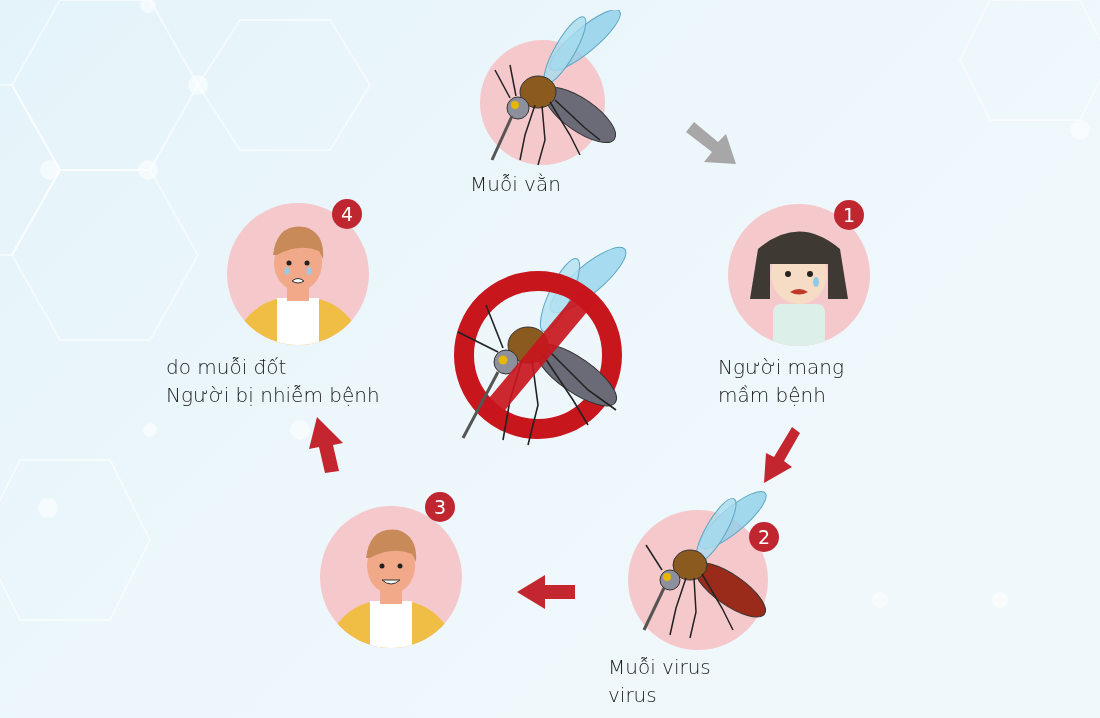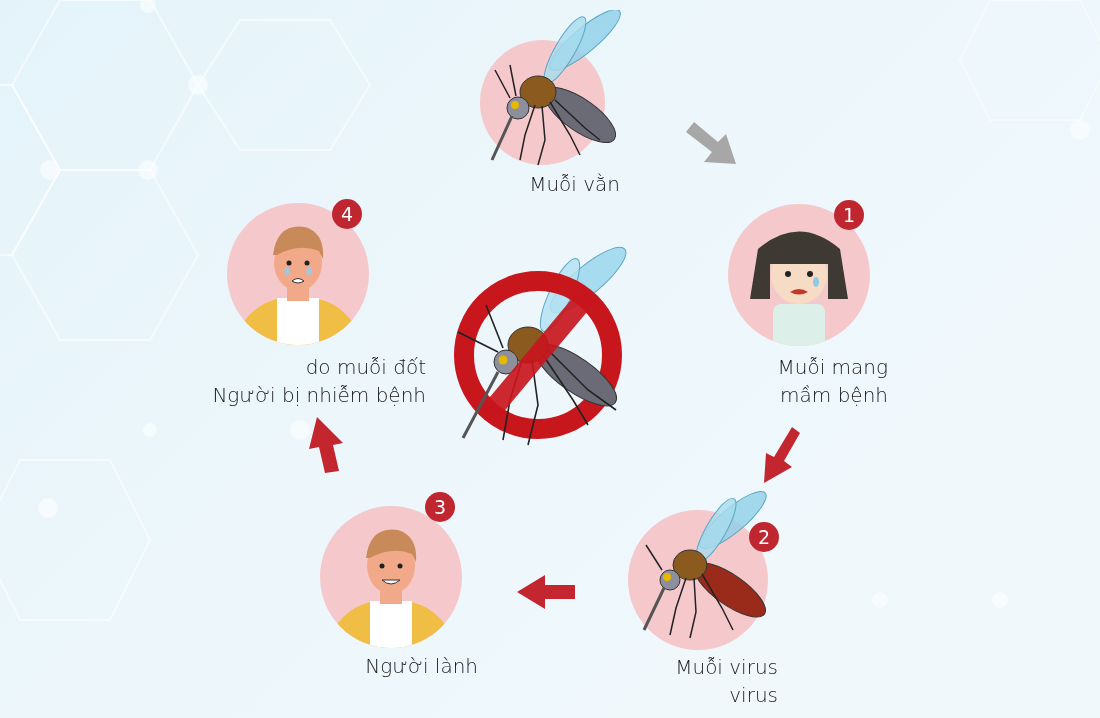--- a/index.html
+++ b/index.html
@@ -14,21 +14,21 @@
     position:absolute; border-radius:50%;
     background:#f5c9cc;
     overflow:hidden;
   }
   .badge {
     position:absolute; width:30px; height:30px; border-radius:50%;
     background:#bf2630; color:#fff; font-size:19px; line-height:30px; text-align:center;
     font-family: "DejaVu Sans", sans-serif;
   }
   .label {
-    position:absolute; text-align:right; color:#1a1a1a; font-size:20px; line-height:28px;
+    position:absolute; text-align:left; color:#1a1a1a; font-size:20px; line-height:28px;
     font-family: "DejaVu Sans", sans-serif; font-weight:300;
   }
   .arrow { position:absolute; }
   svg { display:block; }
 </style>
 </head>
 <body>
 
 <svg class="bg" width="1100" height="718" viewBox="0 0 1100 718">
   <g stroke="#ffffff" stroke-opacity="0.55" stroke-width="2" fill="none">
@@ -87,21 +87,21 @@
       <ellipse cx="71" cy="70" rx="28" ry="30" fill="#f6dcc4"></ellipse>
       <rect x="43" y="40" width="56" height="20" fill="#3e3a33"></rect>
       <circle cx="60" cy="70" r="3" fill="#222"></circle>
       <circle cx="82" cy="70" r="3" fill="#222"></circle>
       <path d="M62 88 Q71 82 80 88 Q71 93 62 88" fill="#c0392b"></path>
       <ellipse cx="88" cy="78" rx="3" ry="5" fill="#8ecae6"></ellipse>
     </svg>
   </div>
   <div class="badge" style="left:106px;top:0;">1</div>
   <div class="label" style="left:-10px;top:153px;width:170px;">
-    <div>Muỗi mang</div>
+    <div>Người mang</div>
     <div>mầm bệnh</div>
   </div>
 </div>
 
 <svg class="arrow" style="left:762px;top:425px;" width="40" height="60" viewBox="0 0 40 60">
   <polygon points="30,2 38,8 22,36 30,42 2,58 4,28 12,32" fill="#c4262f"></polygon>
 </svg>
 
 <div class="node" style="left:628px;top:490px;width:170px;height:225px;">
   <div class="circle" style="left:0;top:20px;width:140px;height:140px;"></div>
@@ -138,23 +138,20 @@
       <rect x="50" y="95" width="42" height="47" fill="#fff"></rect>
       <rect x="60" y="78" width="22" height="20" fill="#f2a98a"></rect>
       <ellipse cx="71" cy="60" rx="24" ry="28" fill="#f2a98a"></ellipse>
       <path d="M46 52 Q50 20 78 24 Q98 30 96 56 L92 48 Q72 40 50 52 Z" fill="#c98a5a"></path>
       <circle cx="62" cy="60" r="2.5" fill="#222"></circle>
       <circle cx="80" cy="60" r="2.5" fill="#222"></circle>
       <path d="M62 74 Q71 82 80 74 Z" fill="#fff" stroke="#333"></path>
     </svg>
   </div>
   <div class="badge" style="left:107px;top:2px;">3</div>
-  <div class="label" style="left:-20px;top:162px;width:180px;">
-    <div>Người lành</div>
-  </div>
 </div>
 
 <svg class="arrow" style="left:305px;top:415px;" width="40" height="58" viewBox="0 0 40 58">
   <polygon points="12,2 38,28 28,30 34,56 20,58 14,32 4,34" fill="#c4262f"></polygon>
 </svg>
 
 <div class="node" style="left:176px;top:196px;width:250px;height:220px;">
   <div class="circle" style="left:51px;top:7px;width:142px;height:142px;">
     <svg width="142" height="142" viewBox="0 0 142 142">
       <path d="M10 130 Q25 100 55 95 L87 95 Q117 100 132 130 L132 142 L10 142 Z" fill="#f0bd45"></path>

